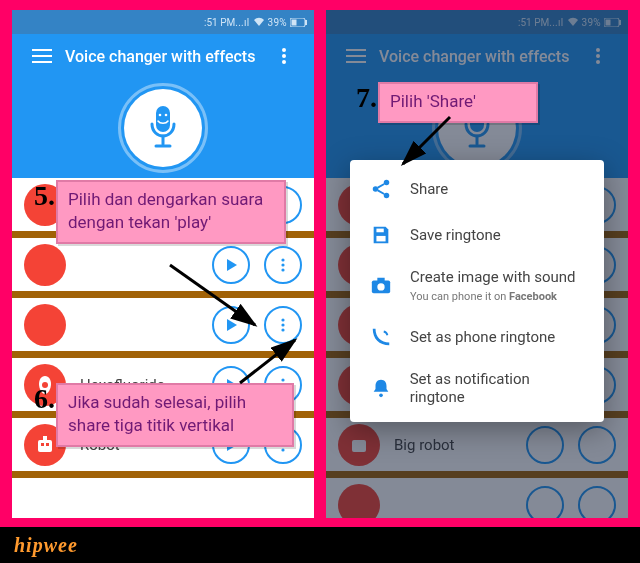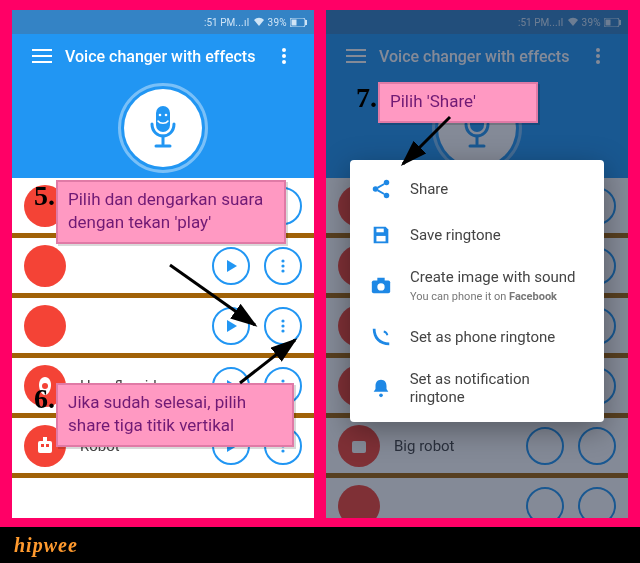--- a/index.html
+++ b/index.html
@@ -15,21 +15,21 @@
 
   .appbar { height: 44px; background: #2196f3; display: flex; align-items: center; gap: 12px; padding: 0 19px; color: #fff; }
   .appbar .title { font-size: 16px; font-weight: 500; flex: 1; }
   .appbar .icon { width: 22px; height: 22px; display: flex; align-items: center; justify-content: center; }
 
   .mic-zone { height: 100px; background: #2196f3; display: flex; align-items: center; justify-content: center; }
   .mic-circle { width: 78px; height: 78px; border-radius: 50%; background: #fff; display: flex; align-items: center; justify-content: center; position: relative; }
   .mic-circle::before { content:""; position:absolute; inset:-6px; border-radius:50%; border:3px solid rgba(255,255,255,.4);}
 
   .list { }
-  .row { height: 60px; display: flex; align-items: center; gap: 14px; padding: 0 12px; border-bottom: 5px solid #a16207; }
+  .row { height: 60px; display: flex; align-items: center; gap: 14px; padding: 0 12px; border-bottom: 7px solid #a16207; }
   .row .avatar { width: 42px; height: 42px; border-radius: 50%; background: #f44336; display:flex; align-items:center; justify-content:center; color:#fff; }
   .row .name { flex: 1; font-size: 15px; color: #444; }
   .circ-btn { width: 38px; height: 38px; border-radius: 50%; border: 2px solid #2196f3; background:#fff; display:flex; align-items:center; justify-content:center; color:#2196f3; }
 
   .dim-scrim { position:absolute; inset:0; background: rgba(20,30,55,.52); }
 
   .sheet { position: absolute; left: 24px; right: 24px; top: 150px; background: #fff; border-radius: 4px; box-shadow: 0 8px 30px rgba(0,0,0,.35); padding: 6px 0; }
   .sheet-row { display:flex; align-items:center; gap:16px; padding: 10px 18px; }
   .sheet-row .ico { width: 26px; height:26px; color:#1e88e5; display:flex; align-items:center; justify-content:center;}
   .sheet-row .lbl { font-size: 15px; color:#444; line-height:1.2; }

